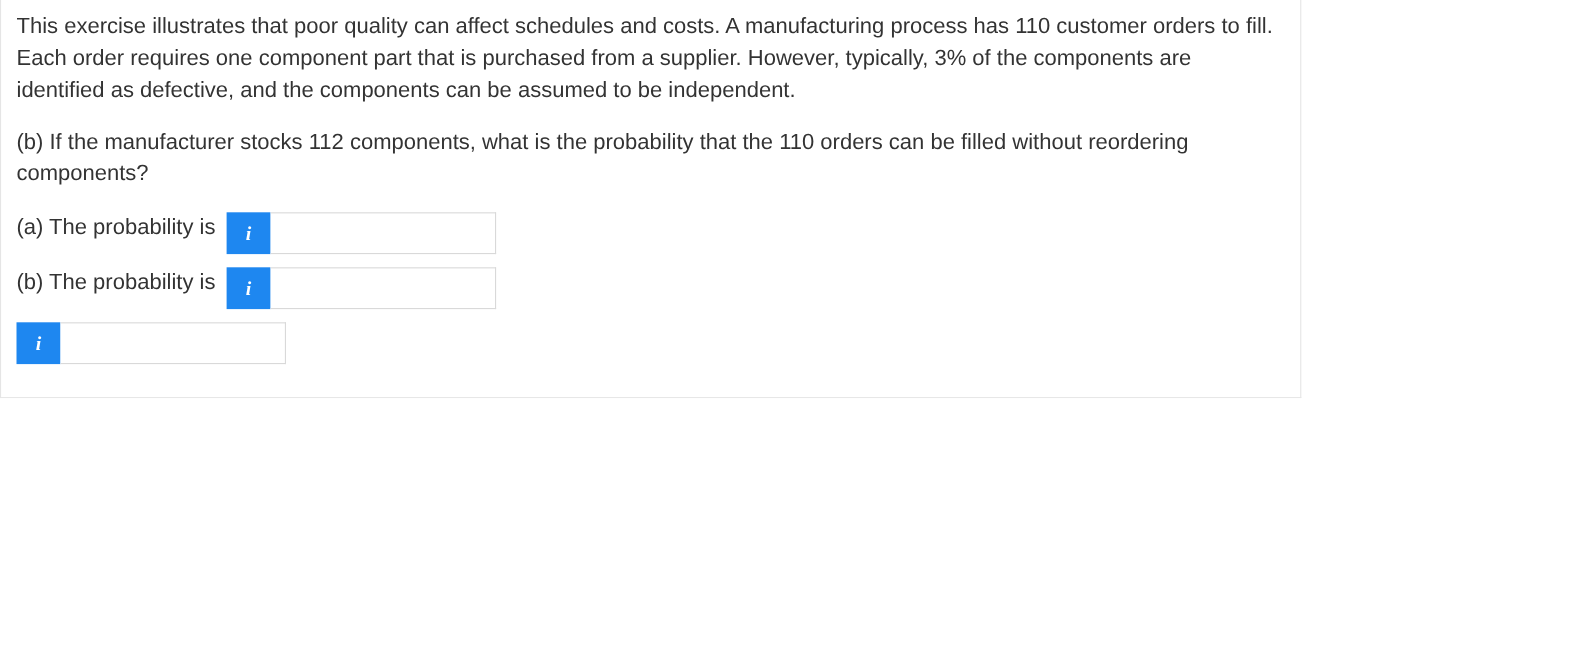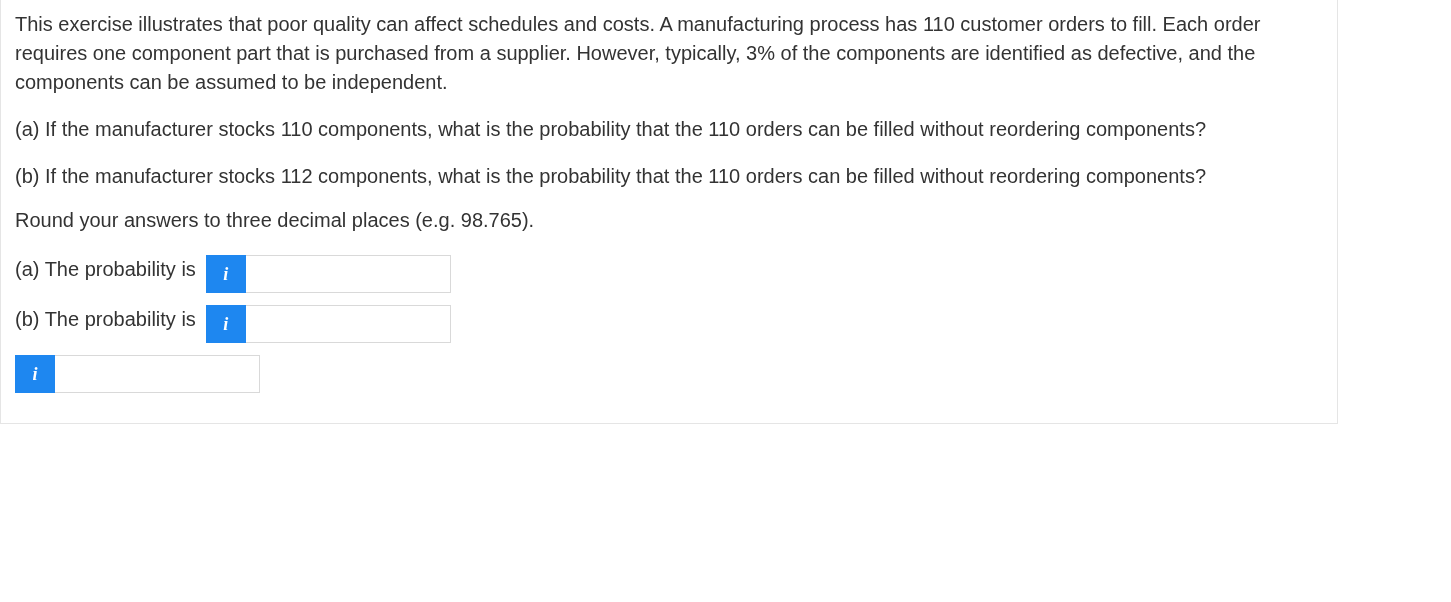--- a/index.html
+++ b/index.html
@@ -9,21 +9,21 @@
     font-family: "Helvetica Neue", Helvetica, Arial, sans-serif;
     font-size: 20px;
     color: #333333;
     background: #ffffff;
     width: 1451px;
   }
   .container {
     padding: 10px 14px 18px 14px;
     border: 1px solid #e5e5e5;
     border-top: none;
-    width: 1338px;
+    width: 1183px;
     line-height: 1.45;
   }
   .para {
     margin: 0 0 18px 0;
   }
   .answers {
     margin-top: 20px;
   }
   .answer-row {
     display: flex;
@@ -58,25 +58,23 @@
     outline: none;
   }
 </style>
 </head>
 <body>
 
 <div class="container">
 
   <p class="para">This exercise illustrates that poor quality can affect schedules and costs. A manufacturing process has 110 customer orders to fill. Each order requires one component part that is purchased from a supplier. However, typically, 3% of the components are identified as defective, and the components can be assumed to be independent.</p>
 
-  <p class="para">(a) If the manufacturer stocks 110 components, what is the probability that the 110 orders can be filled without reordering components?</p>
 
   <p class="para" style="margin-bottom:15px">(b) If the manufacturer stocks 112 components, what is the probability that the 110 orders can be filled without reordering components?</p>
 
-  <p class="para">Round your answers to three decimal places (e.g. 98.765).</p>
 
   <div class="answers">
 
     <div class="answer-row">
       <span class="answer-label">(a) The probability is</span>
       <div class="info-btn">
         <span>i</span>
       </div>
       <input type="text" class="answer-input" value="" style="">
     </div>

